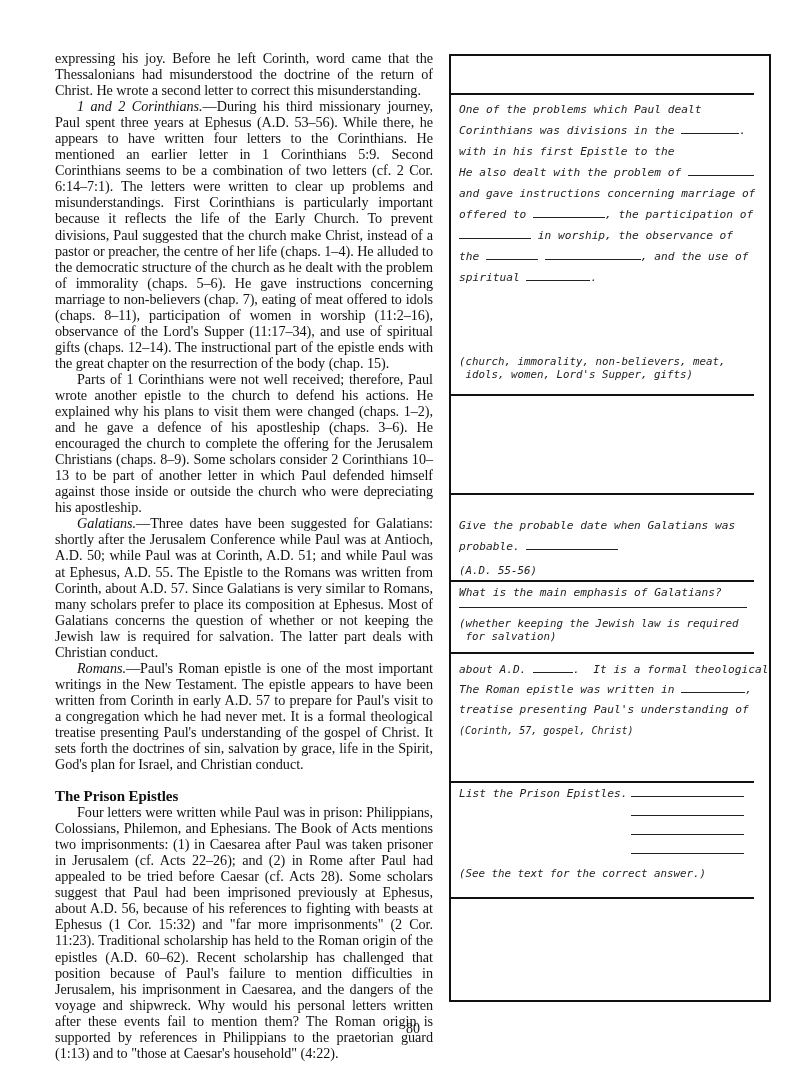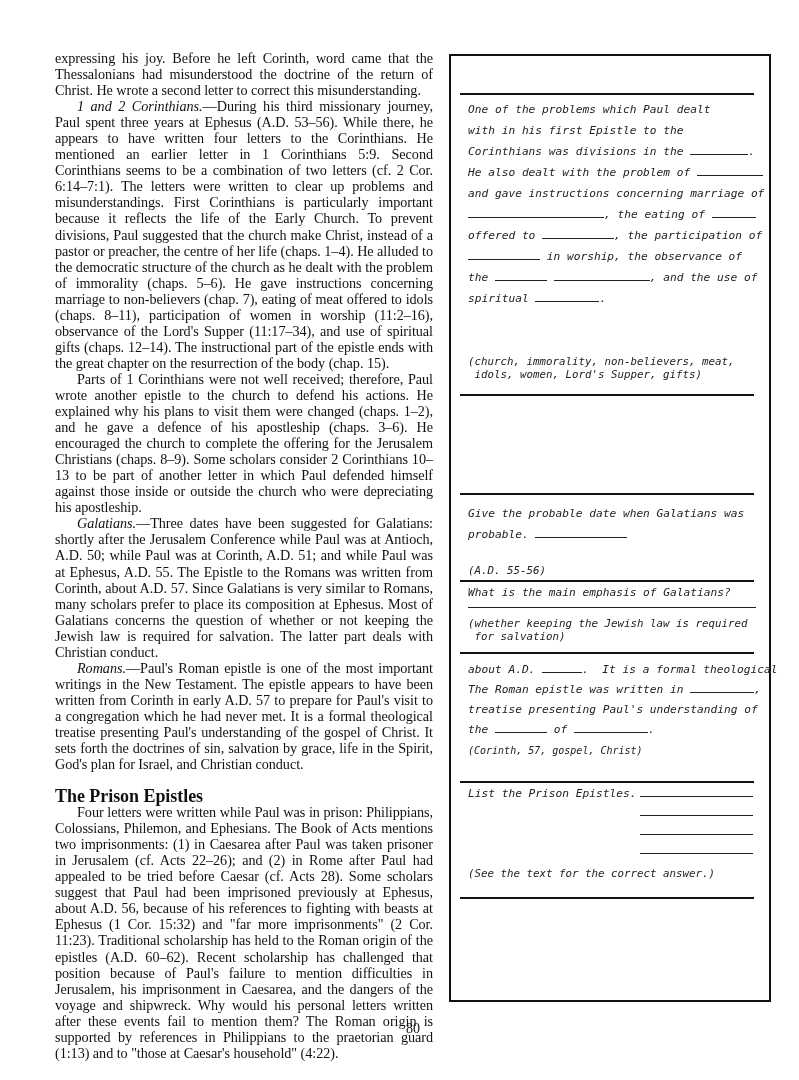--- a/index.html
+++ b/index.html
@@ -11,35 +11,34 @@
     position: absolute; left: 55px; top: 50px; width: 378px;
     font-family: "Liberation Serif", "DejaVu Serif", serif;
     font-size: 14.2px; line-height: 16.05px; text-align: justify;
     letter-spacing: -0.05px;
   }
   .text-col p { margin: 0; }
   .text-col p.indent { text-indent: 22px; }
   .text-col .it { font-style: italic; }
   .text-col h2 {
     font-family: "Liberation Serif", "DejaVu Serif", serif;
-    font-size: 18px; font-weight: bold; margin: 16px 0 0 0; line-height: 16px;
+    font-size: 15px; font-weight: bold; margin: 16px 0 0 0; line-height: 16px;
   }
 
   
   .frames {
     position: absolute; left: 449px; top: 54px; width: 322px; height: 948px;
     border: 2px solid #111; box-sizing: border-box;
   }
   .frame {
     position: absolute; left: 0; right: 15px; box-sizing: border-box;
     border-bottom: 2px solid #111;
     font-family: "DejaVu Sans Mono", "Liberation Mono", monospace;
     font-style: italic; font-size: 11.2px; color: #222;
     padding: 0 8px;
-    margin-left: 9px;
   }
   .frame.last { border-bottom: none; }
   .frame .ln { display: block; white-space: pre; }
   .blank { display: inline-block; border-bottom: 1px solid #222; height: 10px; vertical-align: baseline; }
 
   .page-number {
     position: absolute; left: 406px; top: 1021px;
     font-family: "Liberation Serif", "DejaVu Serif", serif; font-size: 14px;
   }
 </style>
@@ -57,57 +56,55 @@
     <h2>The Prison Epistles</h2>
     <p class="indent">Four letters were written while Paul was in prison: Philippians, Colossians, Philemon, and Ephesians. The Book of Acts mentions two imprisonments: (1) in Caesarea after Paul was taken prisoner in Jerusalem (cf. Acts 22–26); and (2) in Rome after Paul had appealed to be tried before Caesar (cf. Acts 28). Some scholars suggest that Paul had been imprisoned previously at Ephesus, about A.D. 56, because of his references to fighting with beasts at Ephesus (1 Cor. 15:32) and "far more imprisonments" (2 Cor. 11:23). Traditional scholarship has held to the Roman origin of the epistles (A.D. 60–62). Recent scholarship has challenged that position because of Paul's failure to mention difficulties in Jerusalem, his imprisonment in Caesarea, and the dangers of the voyage and shipwreck. Why would his personal letters written after these events fail to mention them? The Roman origin is supported by references in Philippians to the praetorian guard (1:13) and to "those at Caesar's household" (4:22).</p>
   </div>
 
   <div class="frames">
 
     <div class="frame" style="top:0; height:39px;"></div>
 
     <div class="frame" style="top:39px; height:301px; padding-top:4px;">
       <span class="ln" style="line-height:21px;">One of the problems which Paul dealt</span>
+      <span class="ln" style="line-height:21px;"><span>Corinthians was divisions in the</span> <span class="blank" style="width:58px"></span><span>.</span></span>
       <span class="ln" style="line-height:21px;">with in his first Epistle to the</span>
-      <span class="ln" style="line-height:21px;"><span>Corinthians was divisions in the</span> <span class="blank" style="width:58px"></span><span>.</span></span>
       <span class="ln" style="line-height:21px;"><span>He also dealt with the problem of</span> <span class="blank" style="width:66px"></span></span>
       <span class="ln" style="line-height:21px;">and gave instructions concerning marriage of</span>
-      <span class="ln" style="line-height:21px;"><span class="blank" style="width:136px"></span><span>, the eating of</span> <span class="blank" style="width:44px"></span></span>
       <span class="ln" style="line-height:21px;"><span>offered to</span> <span class="blank" style="width:72px"></span><span>, the participation of</span></span>
       <span class="ln" style="line-height:21px;"><span class="blank" style="width:72px"></span> <span>in worship, the observance of</span></span>
       <span class="ln" style="line-height:21px;"><span>the</span> <span class="blank" style="width:52px"></span> <span class="blank" style="width:96px"></span><span>, and the use of</span></span>
       <span class="ln" style="line-height:21px;"><span>spiritual</span> <span class="blank" style="width:64px"></span><span>.</span></span>
       <div style="position:absolute; left:8px; top:260px; font-size:10.8px; line-height:13px;">
         <span class="ln">(church, immorality, non-believers, meat,</span>
         <span class="ln"> idols, women, Lord's Supper, gifts)</span>
       </div>
     </div>
 
     <div class="frame" style="top:340px; height:99px;"></div>
 
-    <div class="frame" style="top:439px; height:87px; padding-top:8px;">
+    <div class="frame" style="top:439px; height:87px; padding-top:20px;">
       <span class="ln" style="line-height:21px;">Give the probable date when Galatians was</span>
       <span class="ln" style="line-height:21px;"><span>probable.</span> <span class="blank" style="width:92px"></span></span>
       <span class="ln" style="position:absolute; top:69px; left:8px; line-height:13px; font-size:10.8px;">(A.D. 55-56)</span>
     </div>
 
     <div class="frame" style="top:526px; height:72px; padding-top:3px;">
       <span class="ln" style="line-height:16px;">What is the main emphasis of Galatians?</span>
       <span class="blank" style="display:block; width:288px; margin-top:6px; height:0;"></span>
       <div style="margin-top:9px; font-size:10.8px; line-height:13px;">
         <span class="ln">(whether keeping the Jewish law is required</span>
         <span class="ln"> for salvation)</span>
       </div>
     </div>
 
     <div class="frame" style="top:598px; height:129px; padding-top:6px;">
       <span class="ln" style="line-height:20px;"><span>about A.D.</span> <span class="blank" style="width:40px"></span><span>.  It is a formal theological</span></span>
       <span class="ln" style="line-height:20px;"><span>The Roman epistle was written in</span> <span class="blank" style="width:64px"></span><span>,</span></span>
       <span class="ln" style="line-height:20px;">treatise presenting Paul's understanding of</span>
-      <span class="ln" style="line-height:20px;"><span>the</span> <span class="blank" style="width:52px"></span> <span>of</span> <span class="blank" style="width:74px"></span><span>.</span></span>
       <span class="ln" style="line-height:22px; font-size:10px;">(Corinth, 57, gospel, Christ)</span>
     </div>
 
     <div class="frame" style="top:727px; height:116px; padding-top:3px;">
       <span class="ln" style="line-height:16px;"><span>List the Prison Epistles.</span></span>
       <span class="blank" style="position:absolute; left:180px; top:7px; width:113px; height:6px;"></span>
       <span class="blank" style="position:absolute; left:180px; top:26px; width:113px; height:6px;"></span>
       <span class="blank" style="position:absolute; left:180px; top:45px; width:113px; height:6px;"></span>
       <span class="blank" style="position:absolute; left:180px; top:64px; width:113px; height:6px;"></span>
       <span class="ln" style="position:absolute; left:8px; top:84px; line-height:14px; font-size:10.8px;">(See the text for the correct answer.)</span>

